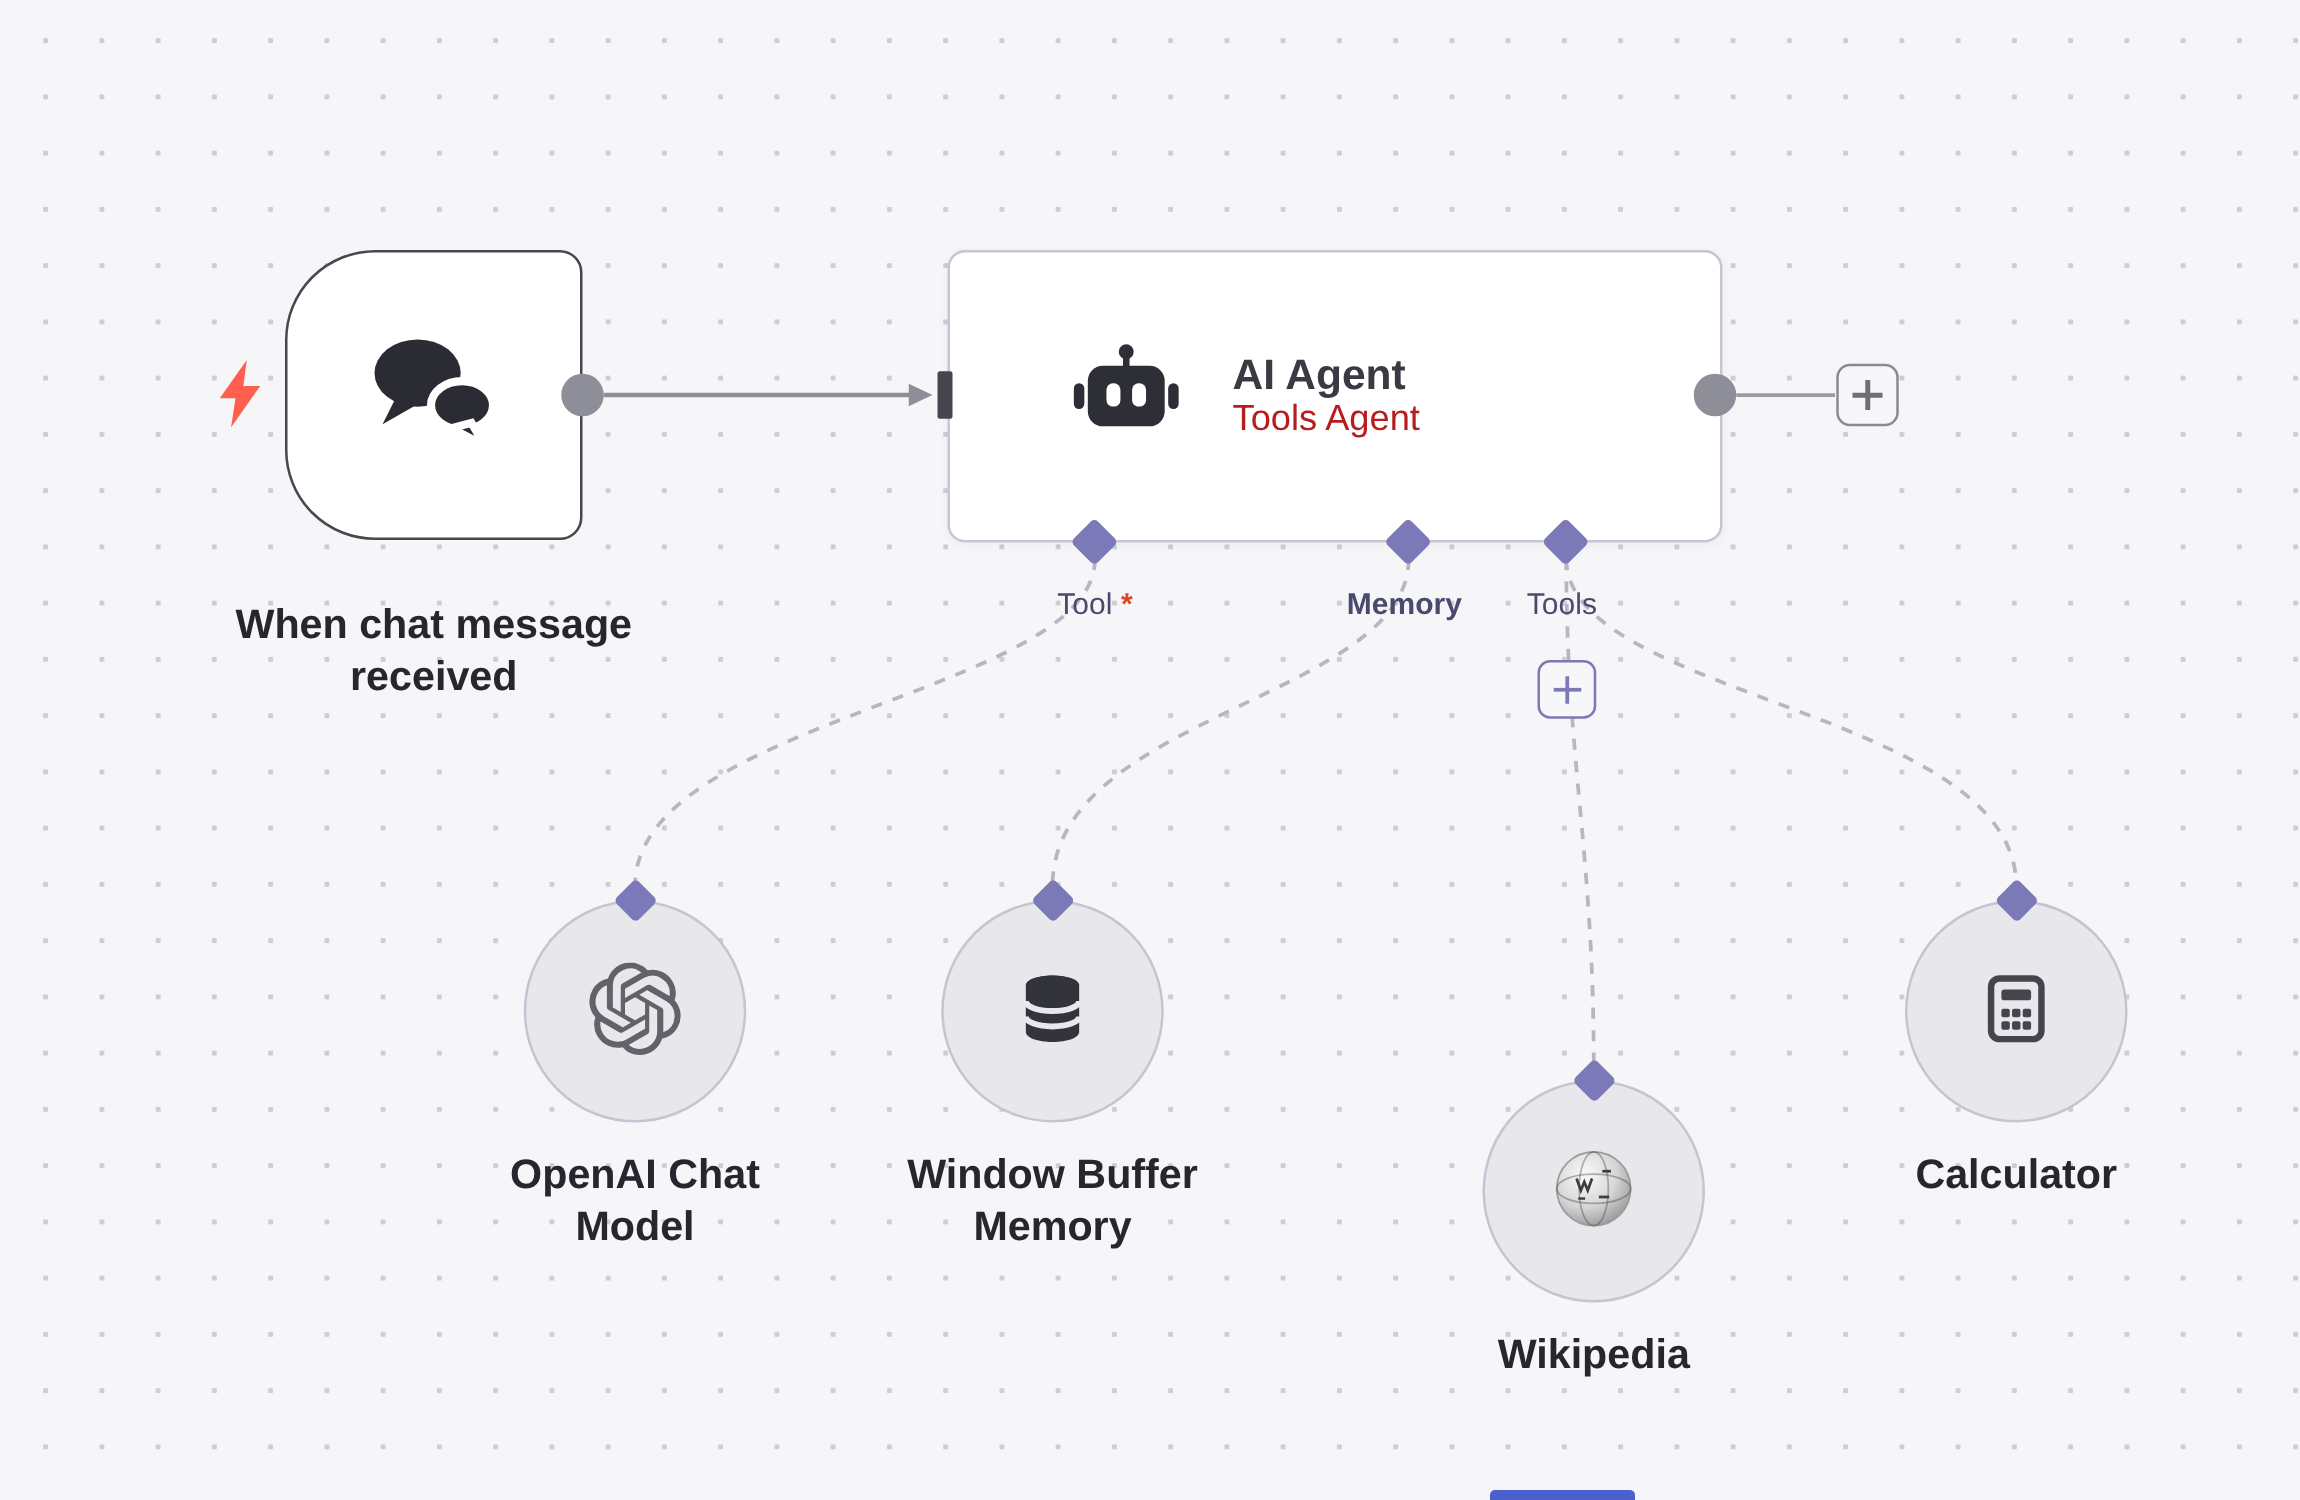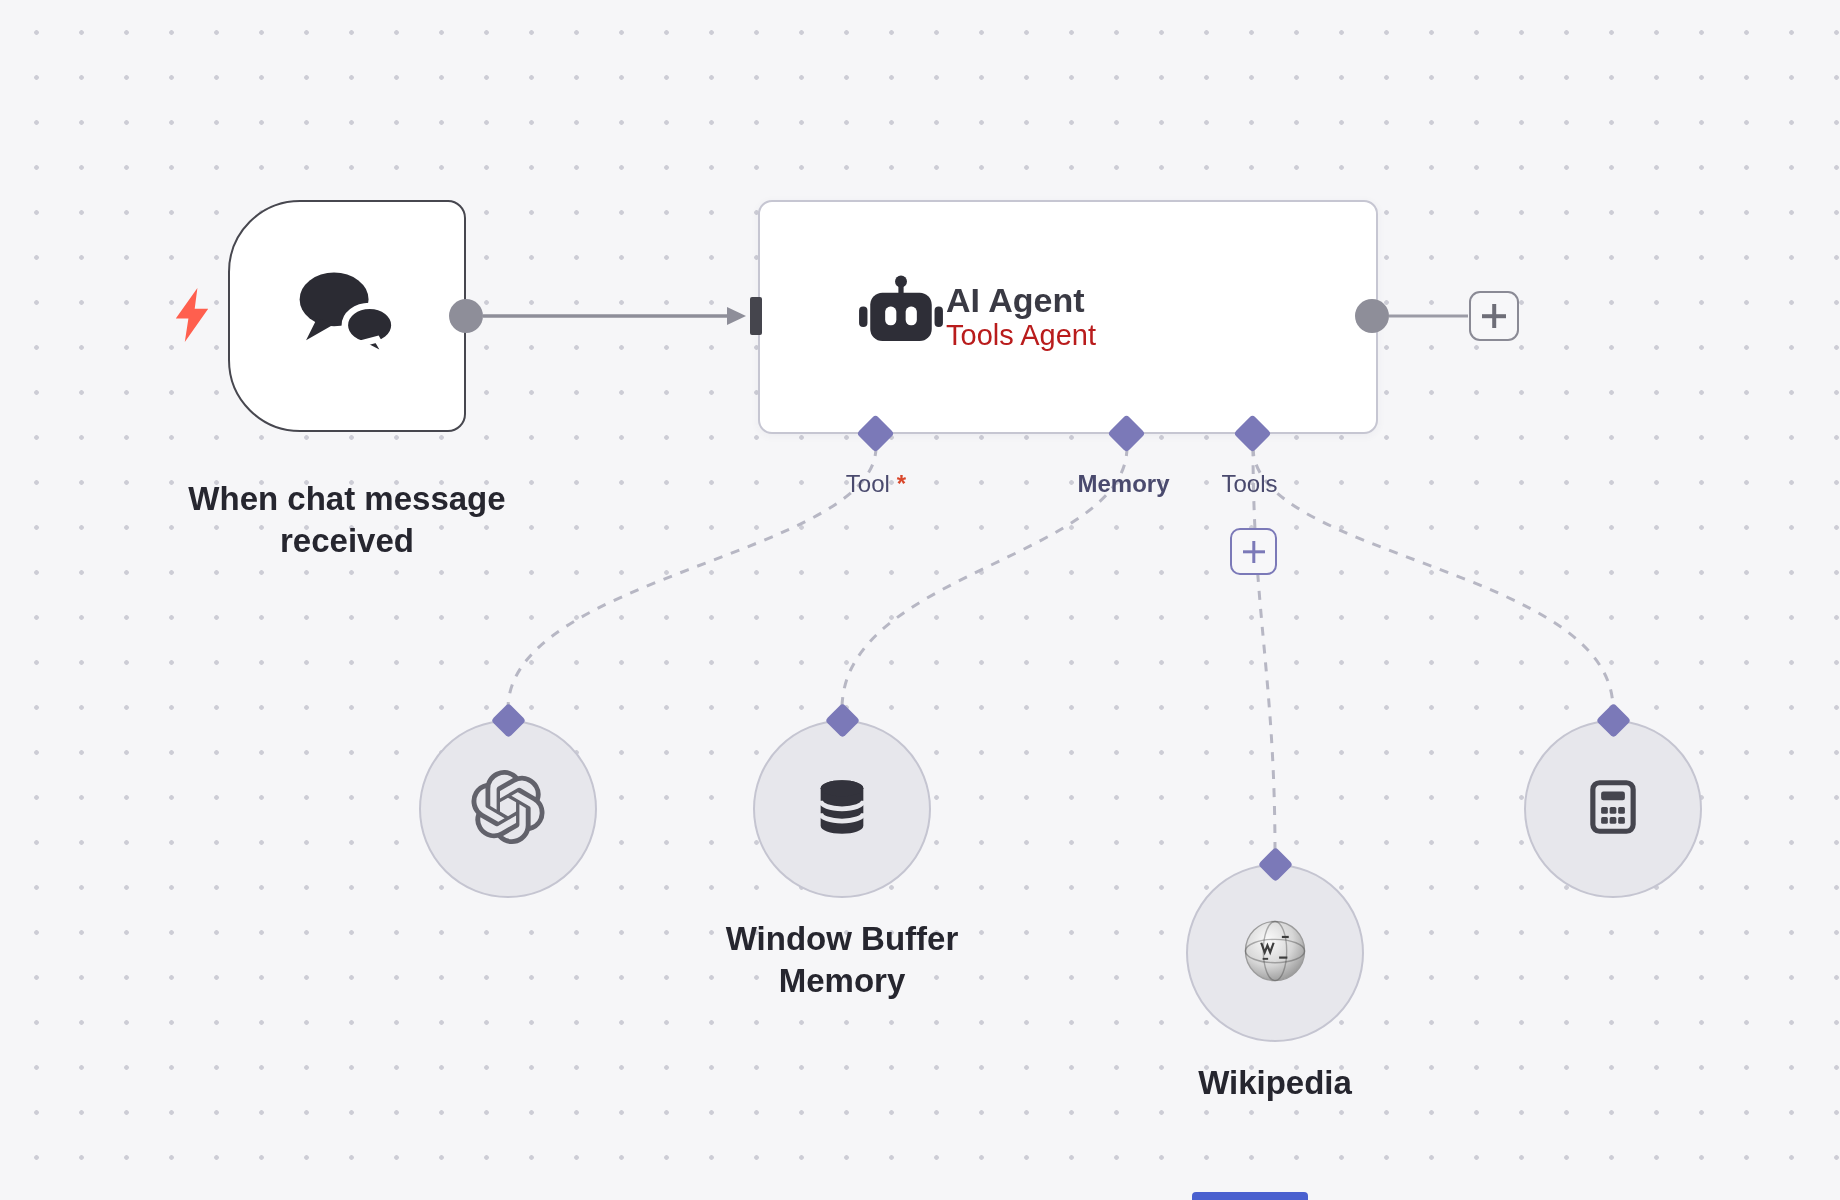--- a/index.html
+++ b/index.html
@@ -24,21 +24,21 @@
   .bolt-icon{position:absolute;left:172px;top:288px;z-index:3;}
   .port-circle{
     position:absolute;width:34px;height:34px;border-radius:50%;
     background:#8e8e99;z-index:3;
   }
   .trigger-out{left:449px;top:299px;}
   .agent-out{left:1355px;top:299px;}
   .agent-node{
     left:758px;top:200px;width:620px;height:234px;
     border:2px solid #c6c6d2;border-radius:14px;
-    display:flex;align-items:center;padding-left:96px;
+    display:flex;align-items:center;padding-left:96px;gap:40px;
     box-shadow:0 2px 8px rgba(60,60,90,0.05);
   }
   .agent-input-bar{
     position:absolute;left:750px;top:297px;width:12px;height:38px;
     background:#45454d;border-radius:2px;z-index:3;
   }
   .agent-title{font-size:34px;font-weight:700;color:#3a3a44;line-height:1.1;}
   .agent-subtitle{font-size:29px;color:#b91c1c;margin-top:0;line-height:1.1;}
   .node-label{
     position:absolute;text-align:center;z-index:3;
@@ -168,20 +168,21 @@
   <div class="plus-btn plus-purple"><span></span></div>
 
   <div class="circle-node cn-openai">
     <span>
       <svg viewBox="0 0 24 24" width="74" height="74">
         <path fill="#62626b" d="M22.2819 9.8211a5.9847 5.9847 0 0 0-.5157-4.9108 6.0462 6.0462 0 0 0-6.5098-2.9A6.0651 6.0651 0 0 0 4.9807 4.1818a5.9847 5.9847 0 0 0-3.9977 2.9 6.0462 6.0462 0 0 0 .7427 7.0966 5.98 5.98 0 0 0 .511 4.9107 6.051 6.051 0 0 0 6.5146 2.9001A5.9847 5.9847 0 0 0 13.2599 24a6.0557 6.0557 0 0 0 5.7718-4.2058 5.9894 5.9894 0 0 0 3.9977-2.9001 6.0557 6.0557 0 0 0-.7475-7.073zm-9.022 12.6081a4.4755 4.4755 0 0 1-2.8764-1.0408l.1419-.0804 4.7783-2.7582a.7948.7948 0 0 0 .3927-.6813v-6.7369l2.02 1.1686a.071.071 0 0 1 .038.0615v5.5826a4.504 4.504 0 0 1-4.4945 4.4849zm-9.6607-4.1254a4.4708 4.4708 0 0 1-.5346-3.0137l.142.0852 4.783 2.7582a.7712.7712 0 0 0 .7806 0l5.8428-3.3685v2.3324a.0804.0804 0 0 1-.0332.0615L9.74 19.9502a4.4992 4.4992 0 0 1-6.1408-1.6464zM2.3408 7.8956a4.485 4.485 0 0 1 2.3655-1.9728V11.6a.7664.7664 0 0 0 .3879.6765l5.8144 3.3543-2.0201 1.1685a.0757.0757 0 0 1-.071 0l-4.8303-2.7865A4.504 4.504 0 0 1 2.3408 7.8956zm16.5963 3.8558L13.1038 8.364 15.1192 7.2a.0757.0757 0 0 1 .071 0l4.8303 2.7913a4.4944 4.4944 0 0 1-.6765 8.1042v-5.6772a.79.79 0 0 0-.407-.667zm2.0107-3.0231l-.142-.0852-4.7735-2.7818a.7759.7759 0 0 0-.7854 0L9.409 9.2297V6.8974a.0662.0662 0 0 1 .0284-.0615l4.8303-2.7866a4.4992 4.4992 0 0 1 6.6802 4.66zM8.3065 12.863l-2.02-1.1638a.0804.0804 0 0 1-.038-.0567V6.0742a4.4992 4.4992 0 0 1 7.3757-3.4537l-.142.0805L8.704 5.459a.7948.7948 0 0 0-.3927.6813zm1.0976-2.3654l2.602-1.4998 2.6069 1.4998v2.9994l-2.5974 1.4997-2.6067-1.4997z"></path>
       </svg>
     </span>
   </div>
   <div class="diamond" style="left:495.5px;top:707.5px;width:25px;height:25px;"></div>
+  <div class="node-label sub-label" style="left:373px;top:918px;width:270px;">OpenAI Chat Model</div>
 
   <div class="circle-node cn-memory">
     <span>
       <svg viewBox="0 0 24 24" width="64" height="64">
         <path d="M4 5c0-1.7 3.6-3 8-3s8 1.3 8 3v14c0 1.7-3.6 3-8 3s-8-1.3-8-3V5z" fill="#33333c"></path>
         <ellipse cx="12" cy="5" rx="8" ry="3" fill="#33333c"></ellipse>
         <path d="M4 9.7c0 1.7 3.6 3 8 3s8-1.3 8-3" stroke="#e7e7ec" stroke-width="1.8" fill="none"></path>
         <path d="M4 14.3c0 1.7 3.6 3 8 3s8-1.3 8-3" stroke="#e7e7ec" stroke-width="1.8" fill="none"></path>
       </svg>
     </span>
@@ -226,16 +227,17 @@
           <rect x="10.7" y="12" width="2.6" height="2.6" rx="0.6"></rect>
           <rect x="14" y="12" width="2.6" height="2.6" rx="0.6"></rect>
           <rect x="7.4" y="15.9" width="2.6" height="2.6" rx="0.6"></rect>
           <rect x="10.7" y="15.9" width="2.6" height="2.6" rx="0.6"></rect>
           <rect x="14" y="15.9" width="2.6" height="2.6" rx="0.6"></rect>
         </g>
       </svg>
     </span>
   </div>
   <div class="diamond" style="left:1600.5px;top:707.5px;width:25px;height:25px;"></div>
+  <div class="node-label sub-label" style="left:1463px;top:918px;width:300px;">Calculator</div>
 
   <div class="chat-button-partial"></div>
 
 </div>
 
 </body></html>

